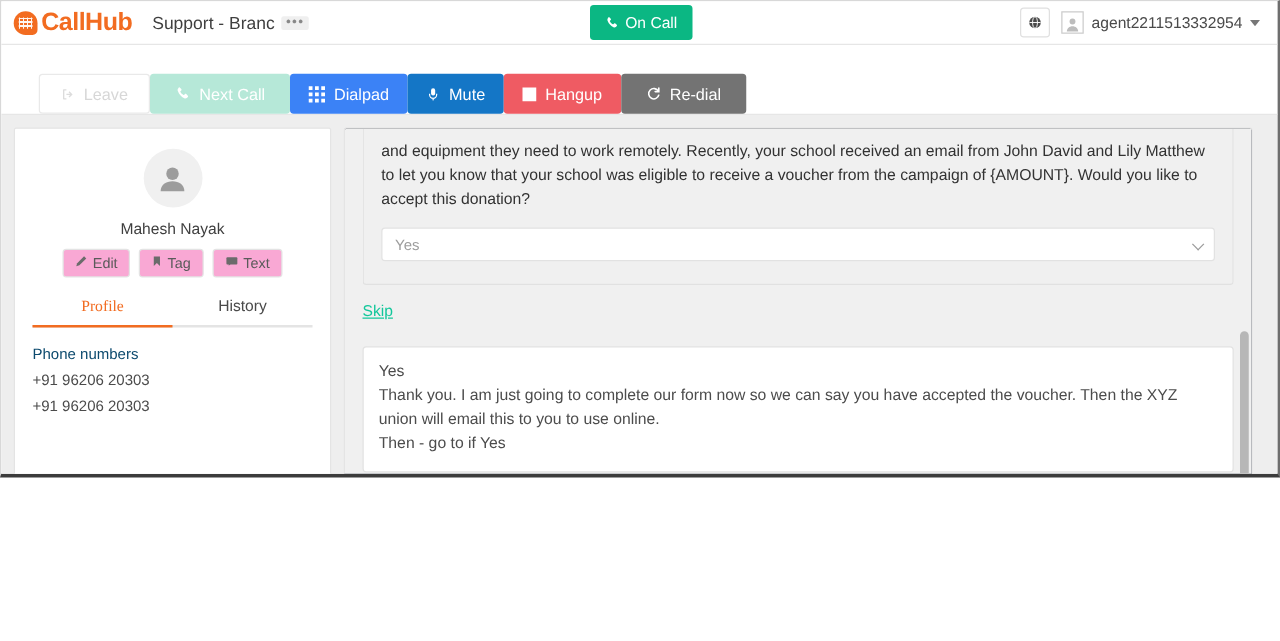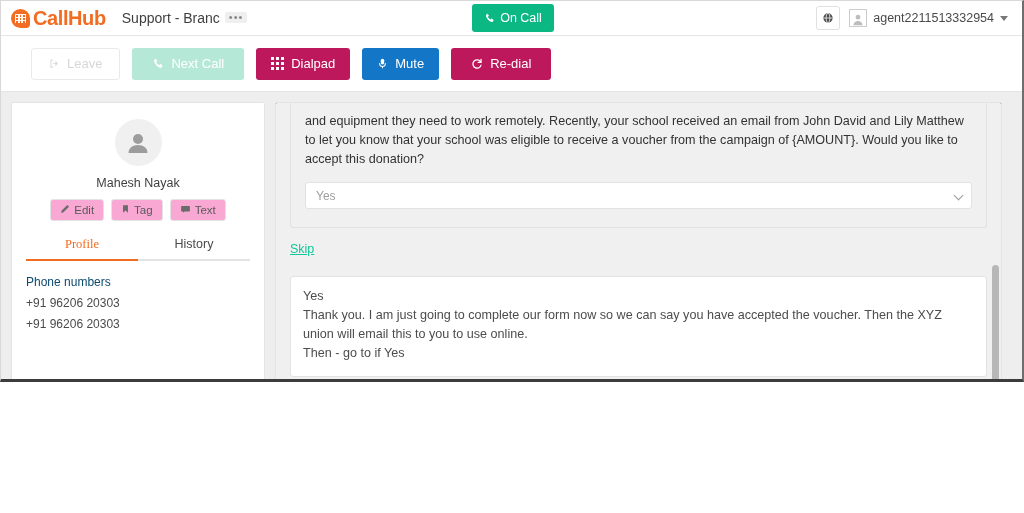--- a/index.html
+++ b/index.html
@@ -100,44 +100,43 @@
   }
   .user-name { font-size: 12.5px; color: #4a4a4a; }
   .caret { width: 0; height: 0; border-left: 4px solid transparent; border-right: 4px solid transparent; border-top: 5px solid #777; }
 
   
   .actionbar {
     height: 56px;
     background: #fff;
     border-bottom: 1px solid #e6e6e6;
     display: flex;
-    align-items: center;
+    align-items: flex-end;
     padding-left: 30px;
-    gap: 12px;
   }
   .abtn {
     height: 32px;
     border-radius: 3px;
     border: none;
     font-size: 13px;
     color: #fff;
     display: inline-flex;
     align-items: center;
     justify-content: center;
     gap: 7px;
     padding: 0 15px;
     cursor: pointer;
     white-space: nowrap;
   }
   .abtn.leave { background:#fff; color:#d7d7d7; border:1px solid #e9e9e9; padding: 0 17px; }
   .abtn.nextcall { background:#b6e8d8; color:#ffffff; padding: 16px 20px; }
-  .abtn.dialpad { background:#be185d; }
+  .abtn.dialpad { background:#3b82f6; }
   .abtn.mute { background:#1476c6; }
   .abtn.hangup { background:#ef5b63; }
-  .abtn.redial { background:#be185d; color:#ffffff; padding: 0 20px; }
+  .abtn.redial { background:#737373; color:#ffffff; padding: 0 20px; }
 
   .ico { display:inline-flex; align-items:center; }
   .dialpad-dots {
     display:grid; grid-template-columns: repeat(3, 3px); gap:2px;
   }
   .dialpad-dots i { width:3px; height:3px; background:#fff; display:block; }
   .sq-stop { width:11px; height:11px; background:#fff; }
 
   
   .workspace {
@@ -434,20 +433,24 @@
       <span class="ico">
         <svg width="11" height="13" viewBox="0 0 16 16" fill="#ffffff">
             <rect x="5.6" y="1" width="4.8" height="8.4" rx="2.4"></rect>
             <path d="M3.2 7.4v1a4.8 4.8 0 0 0 9.6 0v-1h-1.4v1a3.4 3.4 0 0 1-6.8 0v-1H3.2z"></path>
             <rect x="7.3" y="12.4" width="1.4" height="2.6"></rect>
           </svg>
       </span>
       <span>Mute</span>
     </button>
 
+    <button class="abtn hangup">
+      <span class="ico sq-stop"></span>
+      <span>Hangup</span>
+    </button>
 
     <button class="abtn redial">
       <span class="ico">
         <svg width="12" height="12" viewBox="0 0 16 16" fill="none" stroke="#ffffff" stroke-width="1.7">
             <path d="M13 5.5A5.5 5.5 0 1 0 13.5 9"></path>
             <path d="M13.4 1.8v3.9h-3.9" stroke-linecap="round"></path>
           </svg>
       </span>
       <span>Re-dial</span>
     </button>

